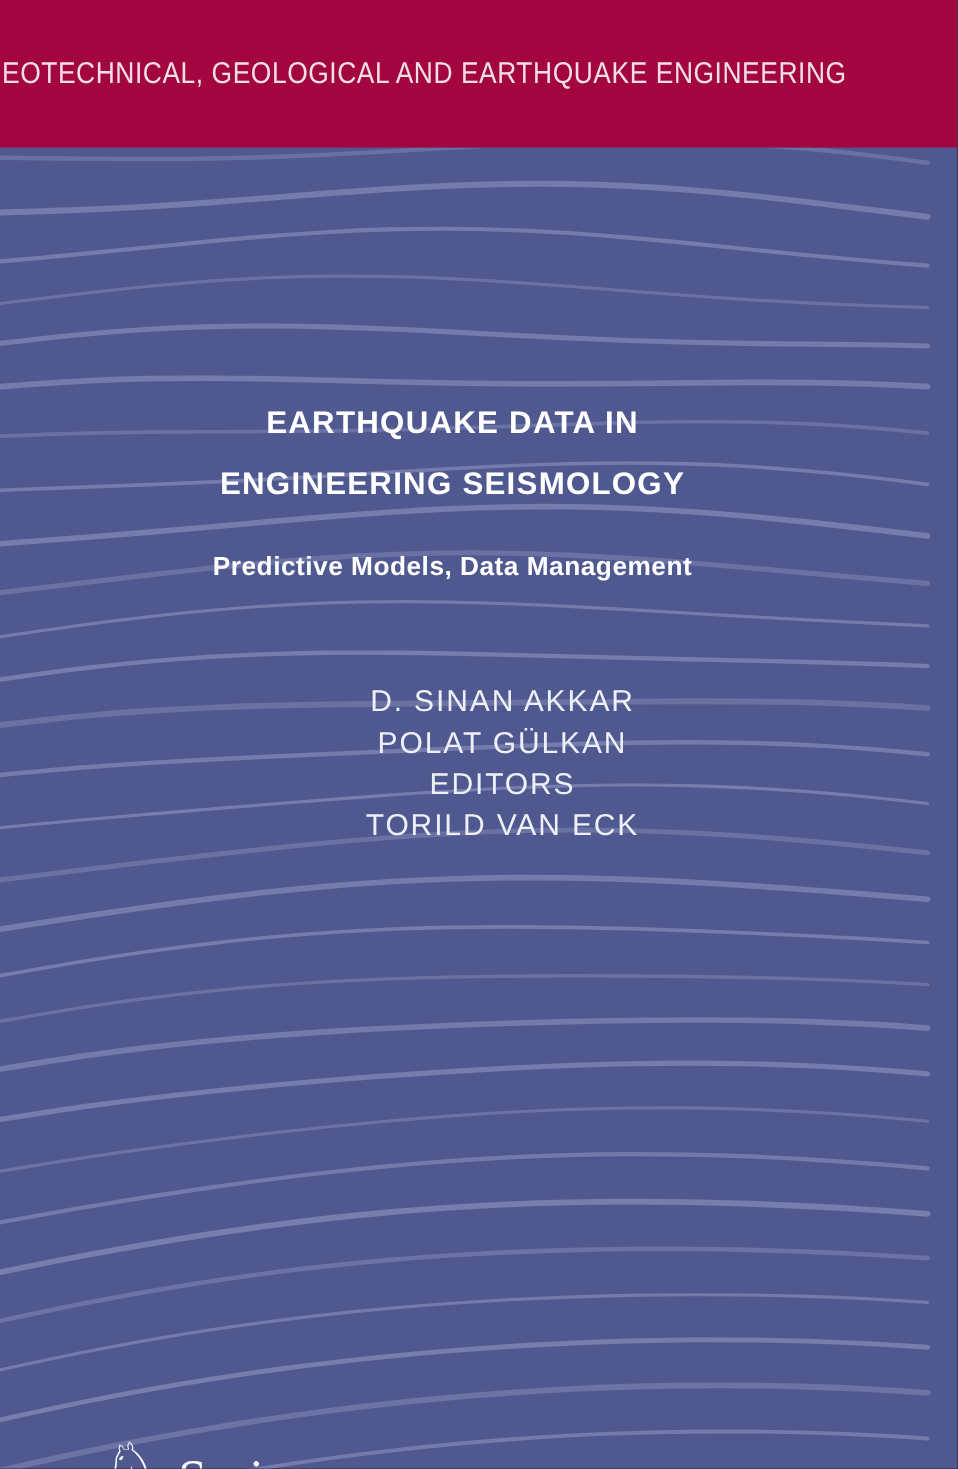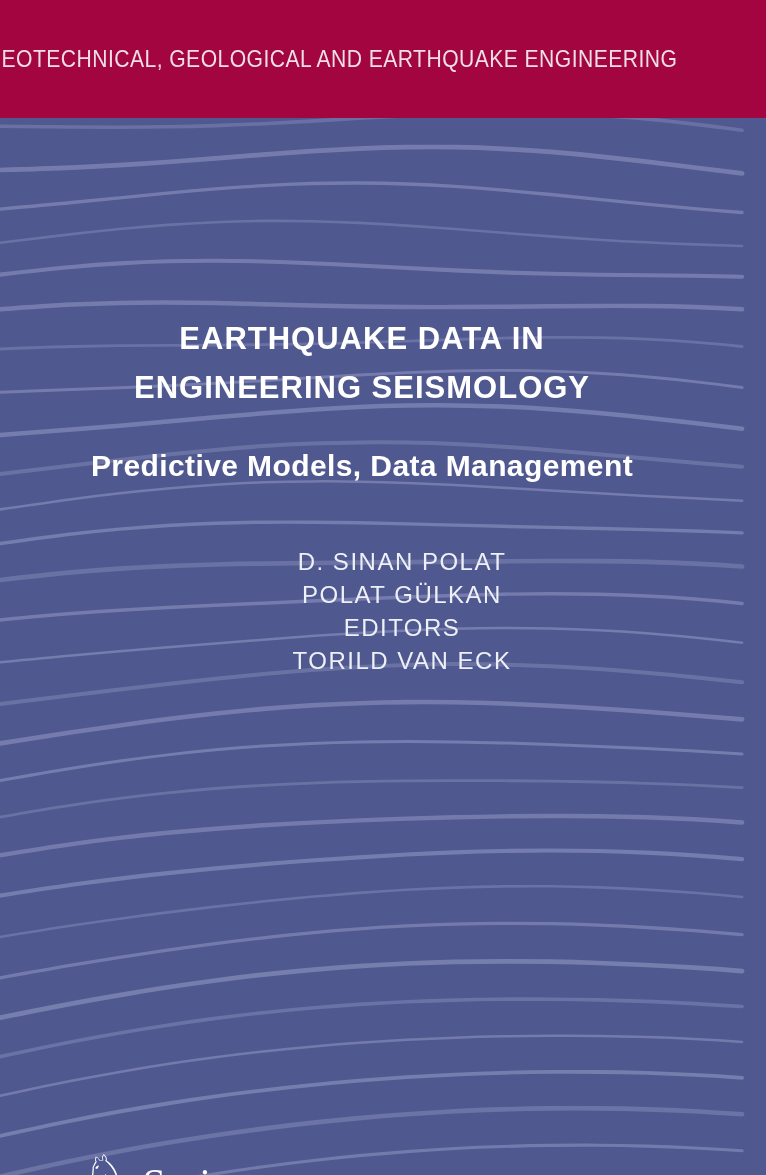--- a/index.html
+++ b/index.html
@@ -27,25 +27,25 @@
   
   .body-area{
     position:absolute;left:0;top:118px;width:766px;height:1057px;
     overflow:hidden;
   }
   #waves{position:absolute;left:0;top:0;width:766px;height:1057px;display:block;}
   
   .txt{position:absolute;left:0;width:724px;text-align:center;color:#fff;z-index:2;}
   .title{
     top:196px;
-    font-size:31px;font-weight:700;line-height:49px;letter-spacing:1px;
+    font-size:25px;font-weight:700;line-height:49px;letter-spacing:1px;
   }
   .subtitle{
-    top:331px;
-    font-size:30px;font-weight:700;line-height:34px;letter-spacing:.4px;
+    top:319px;
+    font-size:21px;font-weight:700;line-height:34px;letter-spacing:.4px;
   }
   .editors{
     top:427px;left:40px;
     font-size:24px;font-weight:400;line-height:33px;letter-spacing:1.5px;
     color:#eef0f7;
   }
   
   .logo{
     position:absolute;left:82px;top:1034px;z-index:2;
     display:flex;align-items:flex-start;color:#fff;
@@ -106,21 +106,21 @@
     <div class="txt title">
       <div>EARTHQUAKE DATA IN</div>
       <div>ENGINEERING SEISMOLOGY</div>
     </div>
 
     <div class="txt subtitle">
       <div>Predictive Models, Data Management</div>
     </div>
 
     <div class="txt editors">
-      <div>D. SINAN POLAT</div>
+      <div>D. SINAN AKKAR</div>
       <div>POLAT GÜLKAN</div>
       <div>EDITORS</div>
       <div>TORILD VAN ECK</div>
     </div>
 
     <div class="logo">
       <div class="knight-wrap">
         <div class="knight">♘</div>
 
       </div>

